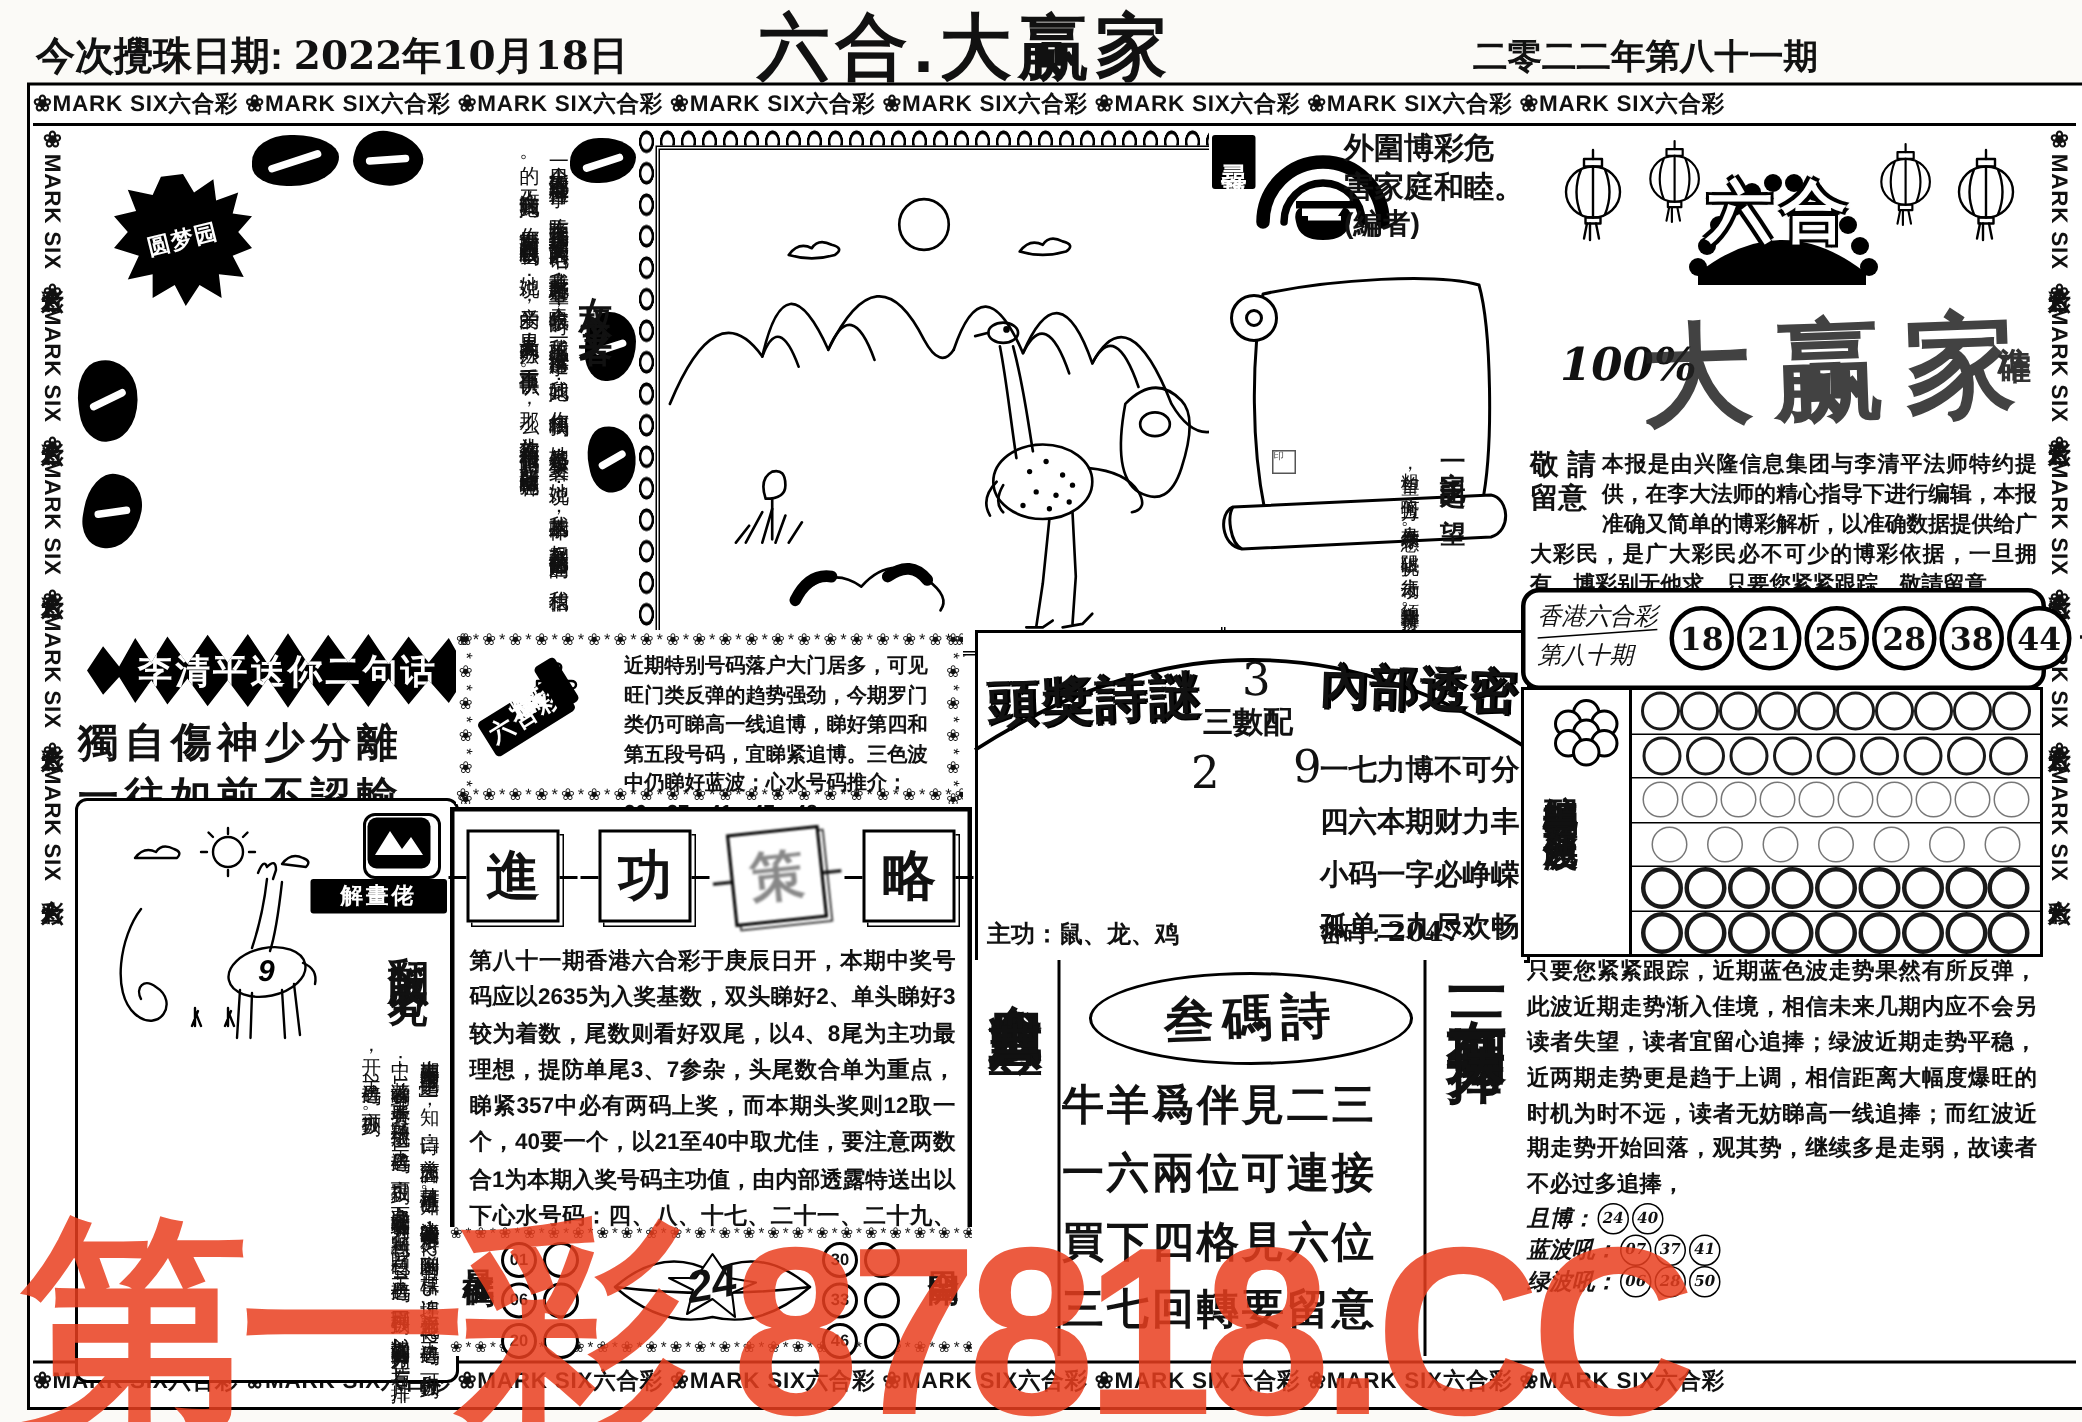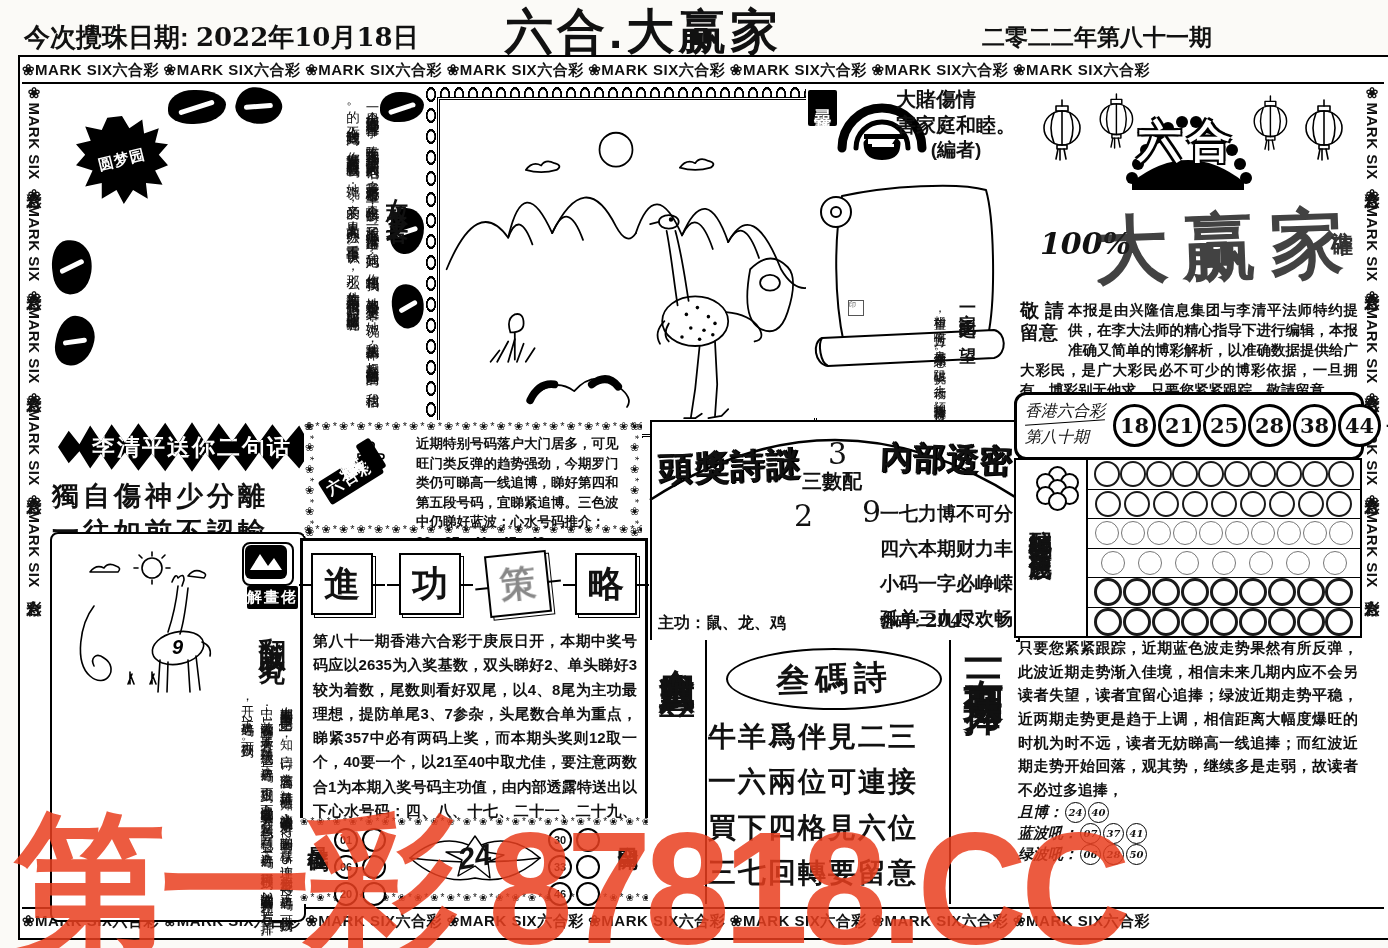--- a/index.html
+++ b/index.html
@@ -42,21 +42,21 @@
      display:flex;align-items:center;justify-content:center;font-size:23px;font-weight:900;letter-spacing:2px;
      clip-path:polygon(0 50%,4% 20%,8% 45%,12% 10%,16% 40%,20% 8%,25% 42%,30% 6%,35% 40%,40% 5%,45% 42%,50% 4%,55% 42%,60% 6%,65% 40%,70% 5%,75% 42%,80% 8%,85% 40%,90% 10%,94% 45%,98% 20%,100% 50%,98% 80%,94% 60%,90% 90%,85% 62%,80% 92%,75% 60%,70% 95%,65% 62%,60% 94%,55% 60%,50% 96%,45% 60%,40% 95%,35% 62%,30% 94%,25% 60%,20% 92%,16% 62%,12% 90%,8% 58%,4% 80%)}
   .verse{left:52px;top:478px;width:290px;font-family:"DejaVu Serif",serif;
      font-size:27px;font-weight:700;line-height:1.35;letter-spacing:4px}
 
   
   .gbox{left:50px;top:532px;width:252px;height:386px;border:2px solid #000;border-radius:8px;background:#fff}
   .gbox .icon{position:absolute;right:10px;top:8px;width:48px;height:40px;background:#fff;border:2px solid #000;border-radius:8px}
   .gbox .icon svg{display:block}
   .gbox .icon-label{position:absolute;right:6px;top:52px;background:#000;color:#fff;font-size:15px;font-weight:700;
-     padding:2px 0;letter-spacing:2px;border-radius:2px}
+     padding:2px 20px;letter-spacing:2px;border-radius:2px}
   .gbox .warn{position:absolute;right:14px;top:82px;writing-mode:vertical-rl;font-size:27px;font-weight:900;letter-spacing:6px}
   .gbox .gtext{position:absolute;left:8px;right:8px;bottom:6px;height:218px;writing-mode:vertical-rl;
      font-size:13px;line-height:1.5;letter-spacing:1px}
 
   
   .frame{left:424px;top:84px;width:374px;height:334px;padding:13px;
      background:#fff;
      background-image:radial-gradient(closest-side,#fff 45%,#000 52% 70%,#fff 74%);
      background-size:14px 21px}
   .frame-inner{width:100%;height:100%;background:#fff;border:3px double #000;position:relative}
@@ -401,23 +401,23 @@
     <g class="lineart">
       <path d="M8,62 A40,40 0 0 1 88,62" stroke-width="9"></path>
       <path d="M20,62 A28,28 0 0 1 76,62" stroke-width="6" stroke="#fff"></path>
       <path d="M22,62 A26,26 0 0 1 74,62" stroke-width="5"></path>
     </g>
     <path d="M34,52 q-6,2 -4,10 q2,12 18,12 q16,0 18,-12 q2,-8 -4,-10 l-4,6 l-24,0 z" fill="#000"></path>
     <rect x="30" y="48" width="40" height="5" fill="#000"></rect>
     <rect x="38" y="58" width="22" height="3" fill="#fff"></rect>
   </svg>
   <div class="tslogan">
-    <div>大賭傷情</div>
+    <div>外圍博彩危</div>
     <div>害家庭和睦。</div>
-    <div class="ed" style="text-align:center">(編者)</div>
+    <div class="ed" style="text-align:left">(編者)</div>
   </div>
   <div class="scrollwrap">
     <svg width="206" height="206" viewBox="0 0 206 206">
       <g stroke="#000" stroke-width="2" fill="#fff" stroke-linejoin="round">
         <path d="M34,18 C80,8 150,4 178,12 C186,40 188,120 180,158 L36,166 C26,120 26,60 34,18 z"></path>
         <circle cx="28" cy="34" r="15"></circle>
           <circle cx="28" cy="34" r="5"></circle>
         <path d="M14,160 L186,152 C198,154 200,176 186,180 L20,188 C6,186 4,164 14,160 z"></path>
         <path d="M20,188 C12,184 10,166 14,160" fill="none"></path>
       </g>

